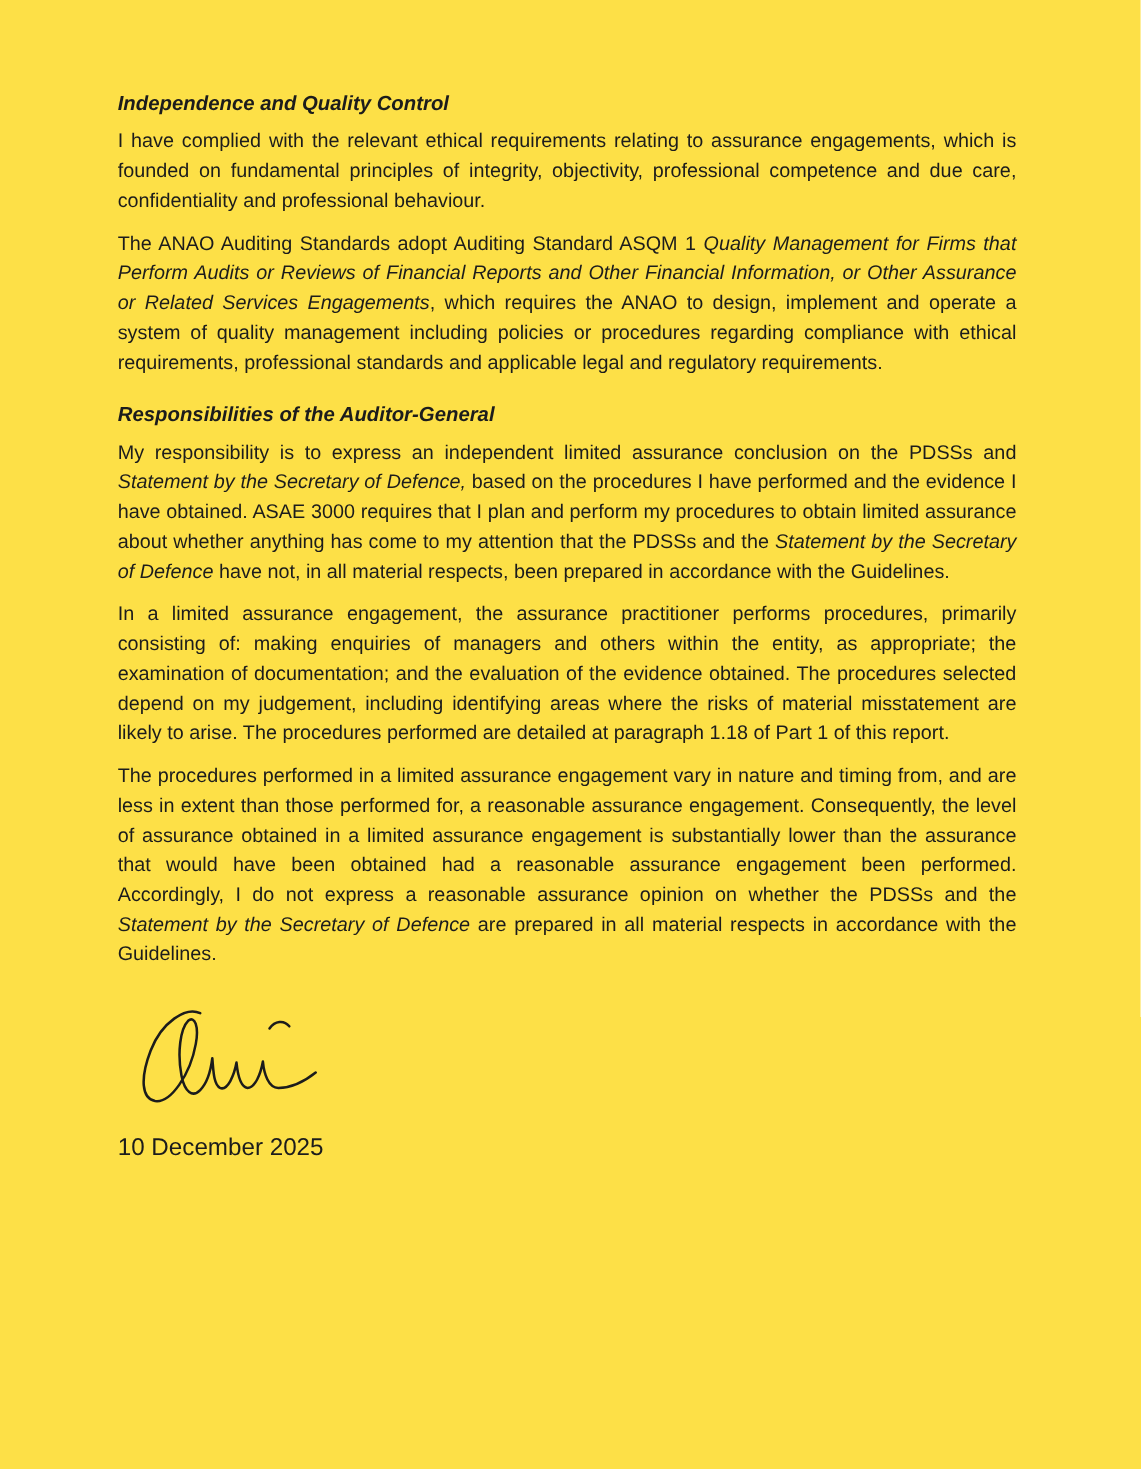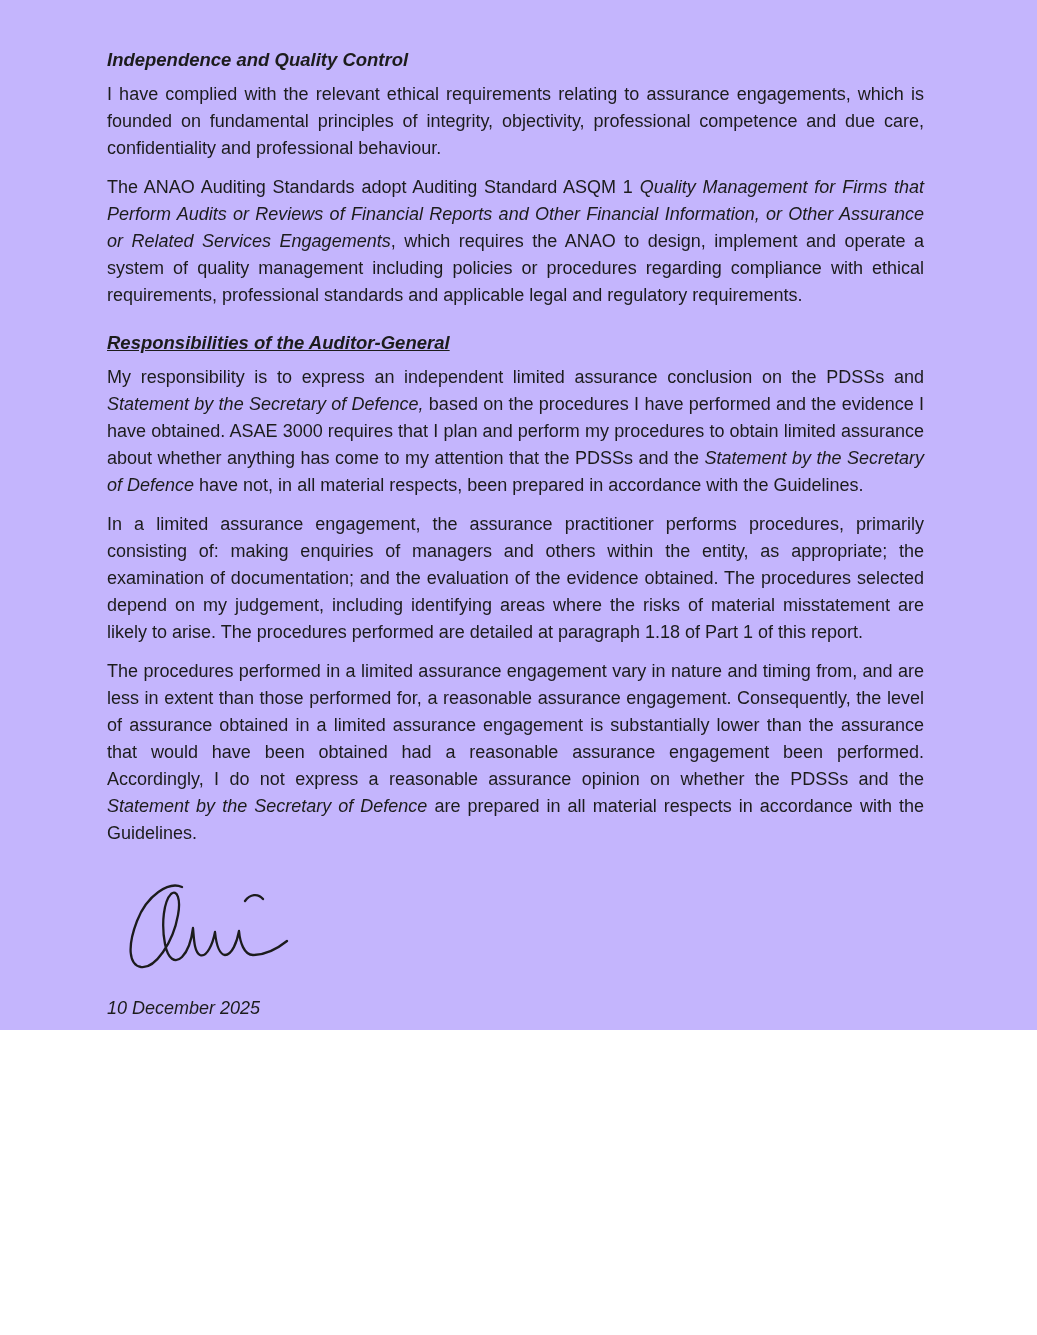--- a/index.html
+++ b/index.html
@@ -3,39 +3,38 @@
 <meta charset="utf-8">
 <style>
   html, body {
     margin: 0;
     padding: 0;
     background: #ffffff;
   }
   .page {
     position: relative;
     width: 1037px;
-    height: 1030px;
+    height: 1335px;
     margin: 0 auto;
-    background: #c4b5fd;
+    background: #fde047;
     box-sizing: border-box;
-    padding: 46px 107px 0 107px;
+    padding: 80px 107px 0 107px;
     font-family: "Liberation Sans", "DejaVu Sans", sans-serif;
     color: #1c1c1c;
     overflow: hidden;
   }
   .doc-heading {
     font-size: 18.5px;
     font-weight: bold;
     font-style: italic;
     line-height: 27px;
     margin: 0;
   }
   .doc-heading.second {
     margin-top: 20px;
-    text-decoration: underline;
   }
   .doc-para {
     font-size: 18px;
     line-height: 27px;
     text-align: justify;
     margin: 12px 6px 0 0;
   }
   .doc-para.after-heading {
     margin-top: 8px;
   }
@@ -50,23 +49,22 @@
   .signature-wrap svg {
     display: block;
   }
   .sig-name-block {
     margin-top: 14px;
     font-size: 18px;
     line-height: 29px;
   }
   .sig-date {
     margin-top: 26px;
-    font-size: 18px;
+    font-size: 22px;
     line-height: 27px;
-    font-style: italic;
   }
 </style>
 </head>
 <body>
 
 <div class="page">
 
   <h2 class="doc-heading">Independence and Quality Control</h2>
 
   <p class="doc-para after-heading"><span>I have complied with the relevant ethical requirements relating to assurance engagements, which is founded on fundamental principles of integrity, objectivity, professional competence and due care, confidentiality and professional behaviour.</span></p>

